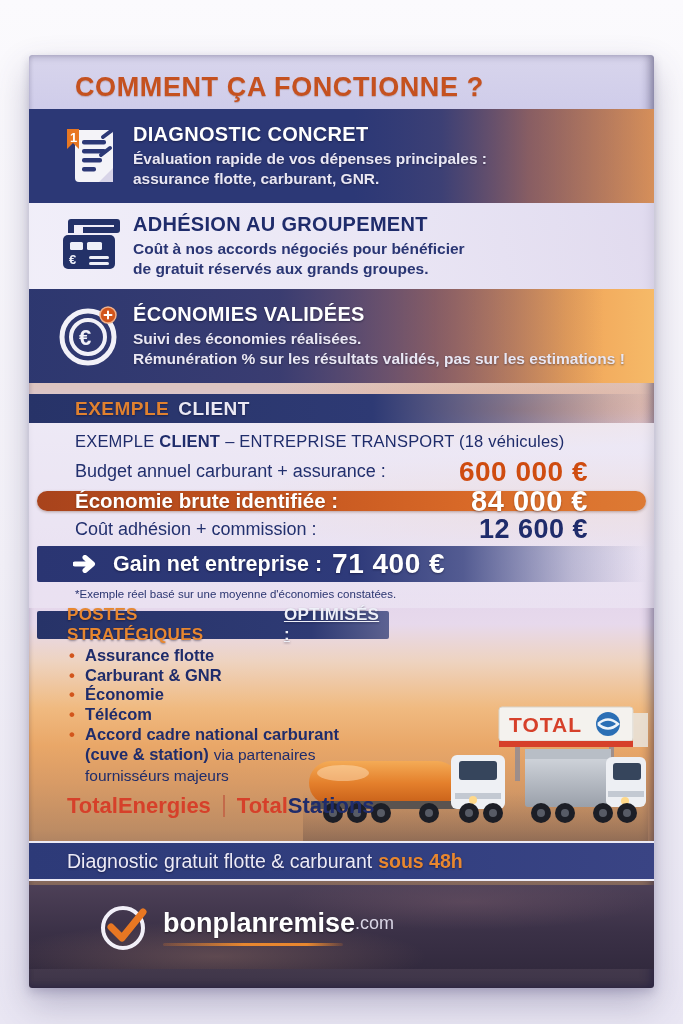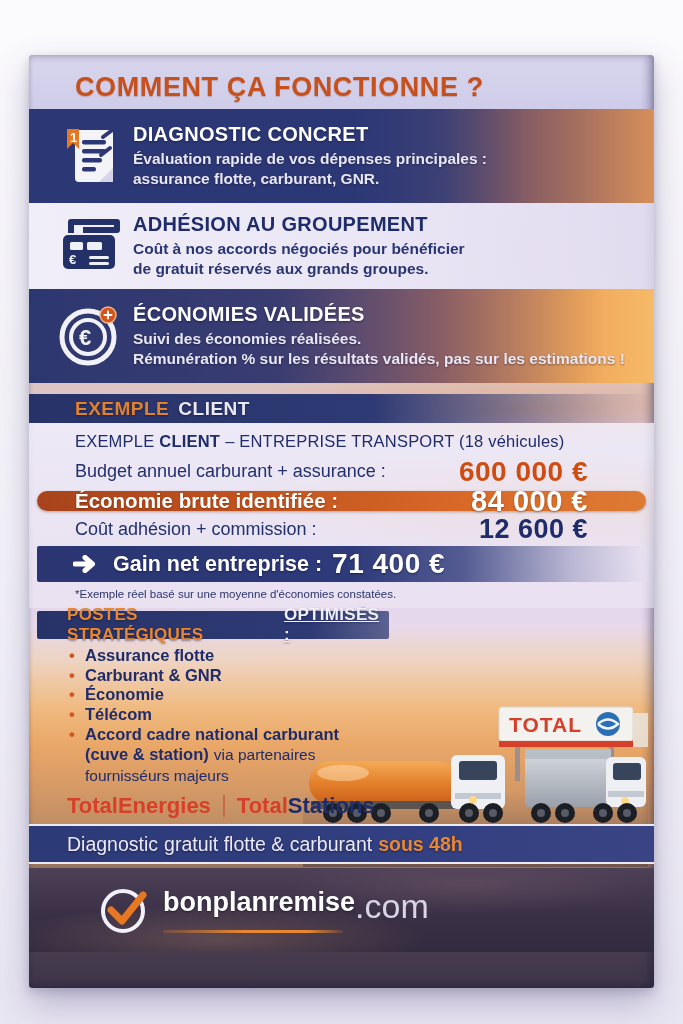--- a/index.html
+++ b/index.html
@@ -113,43 +113,43 @@
   .bullets li.multi .r2{font-weight:normal;font-size:15.5px;}
   .brands{position:relative;z-index:2;display:flex;align-items:center;padding:5px 0 0 38px;font-size:22px;font-weight:bold;height:30px;}
   .brand1{color:#d6402a;}
   .brand-divider{width:2px;height:22px;background:#c36a4a;margin:0 12px;}
   .brand2 .bold{color:#d6402a;}
   .brand2 .restb{color:#1f2c6b;}
   
   .scene{position:absolute;right:6px;top:642px;width:345px;height:170px;z-index:1;pointer-events:none;}
   
   .banner{
-    position:relative;z-index:3;margin-top:3px;height:36px;
+    position:relative;z-index:3;margin-top:20px;height:36px;
     border-top:2px solid #eceaf5;border-bottom:2px solid #eceaf5;
     background:linear-gradient(90deg,#2d3a78 0%,#323f80 60%,#3a4484 100%);
     display:flex;align-items:center;padding-left:38px;
     font-size:19.5px;color:#eceaf6;text-shadow:0 1px 2px rgba(10,10,40,.5);
   }
   .banner .seg{margin-right:6px;}
   .banner .bold{font-weight:normal;}
   .banner .orange{font-weight:bold;color:#e8872f;}
   
   .footer{
     position:relative;z-index:3;margin-top:4px;height:84px;
     background:
       radial-gradient(ellipse 300px 50px at 30% 85%, rgba(190,140,115,.30), transparent 70%),
       radial-gradient(ellipse 260px 40px at 70% 20%, rgba(150,110,120,.25), transparent 70%),
       linear-gradient(180deg,#4d4057 0%,#3b3147 55%,#322a3e 100%);
     display:flex;align-items:center;padding:0 22px 0 68px;box-sizing:border-box;color:#f0eef6;
   }
   .logo{flex:none;margin-right:12px;display:flex;}
   .site-block{display:flex;flex-direction:column;}
-  .site-line{display:flex;align-items:flex-start;white-space:nowrap;}
+  .site-line{display:flex;align-items:center;white-space:nowrap;}
   .site-bold{font-size:27px;font-weight:bold;color:#ffffff;text-shadow:0 1px 2px rgba(0,0,0,.45);}
-  .site-tld{font-size:34px;color:#d9d5e5;}
+  .site-tld{font-size:18px;color:#d9d5e5;}
   .site-underline{margin-top:4px;height:3px;width:180px;border-radius:2px;
     background:linear-gradient(90deg,rgba(230,120,40,.2),#e8872f 45%,#e8872f 80%,rgba(230,120,40,.15));}
   .contact-block{margin-left:auto;display:flex;flex-direction:column;align-items:flex-end;gap:4px;}
   .phone-row{display:flex;align-items:center;gap:8px;font-size:21px;font-weight:bold;letter-spacing:.5px;text-shadow:0 1px 2px rgba(0,0,0,.45);}
   .email-row{display:flex;align-items:center;gap:7px;font-size:15px;color:#e9e6f2;}
 </style>
 </head>
 <body>
 
 <div class="card">

